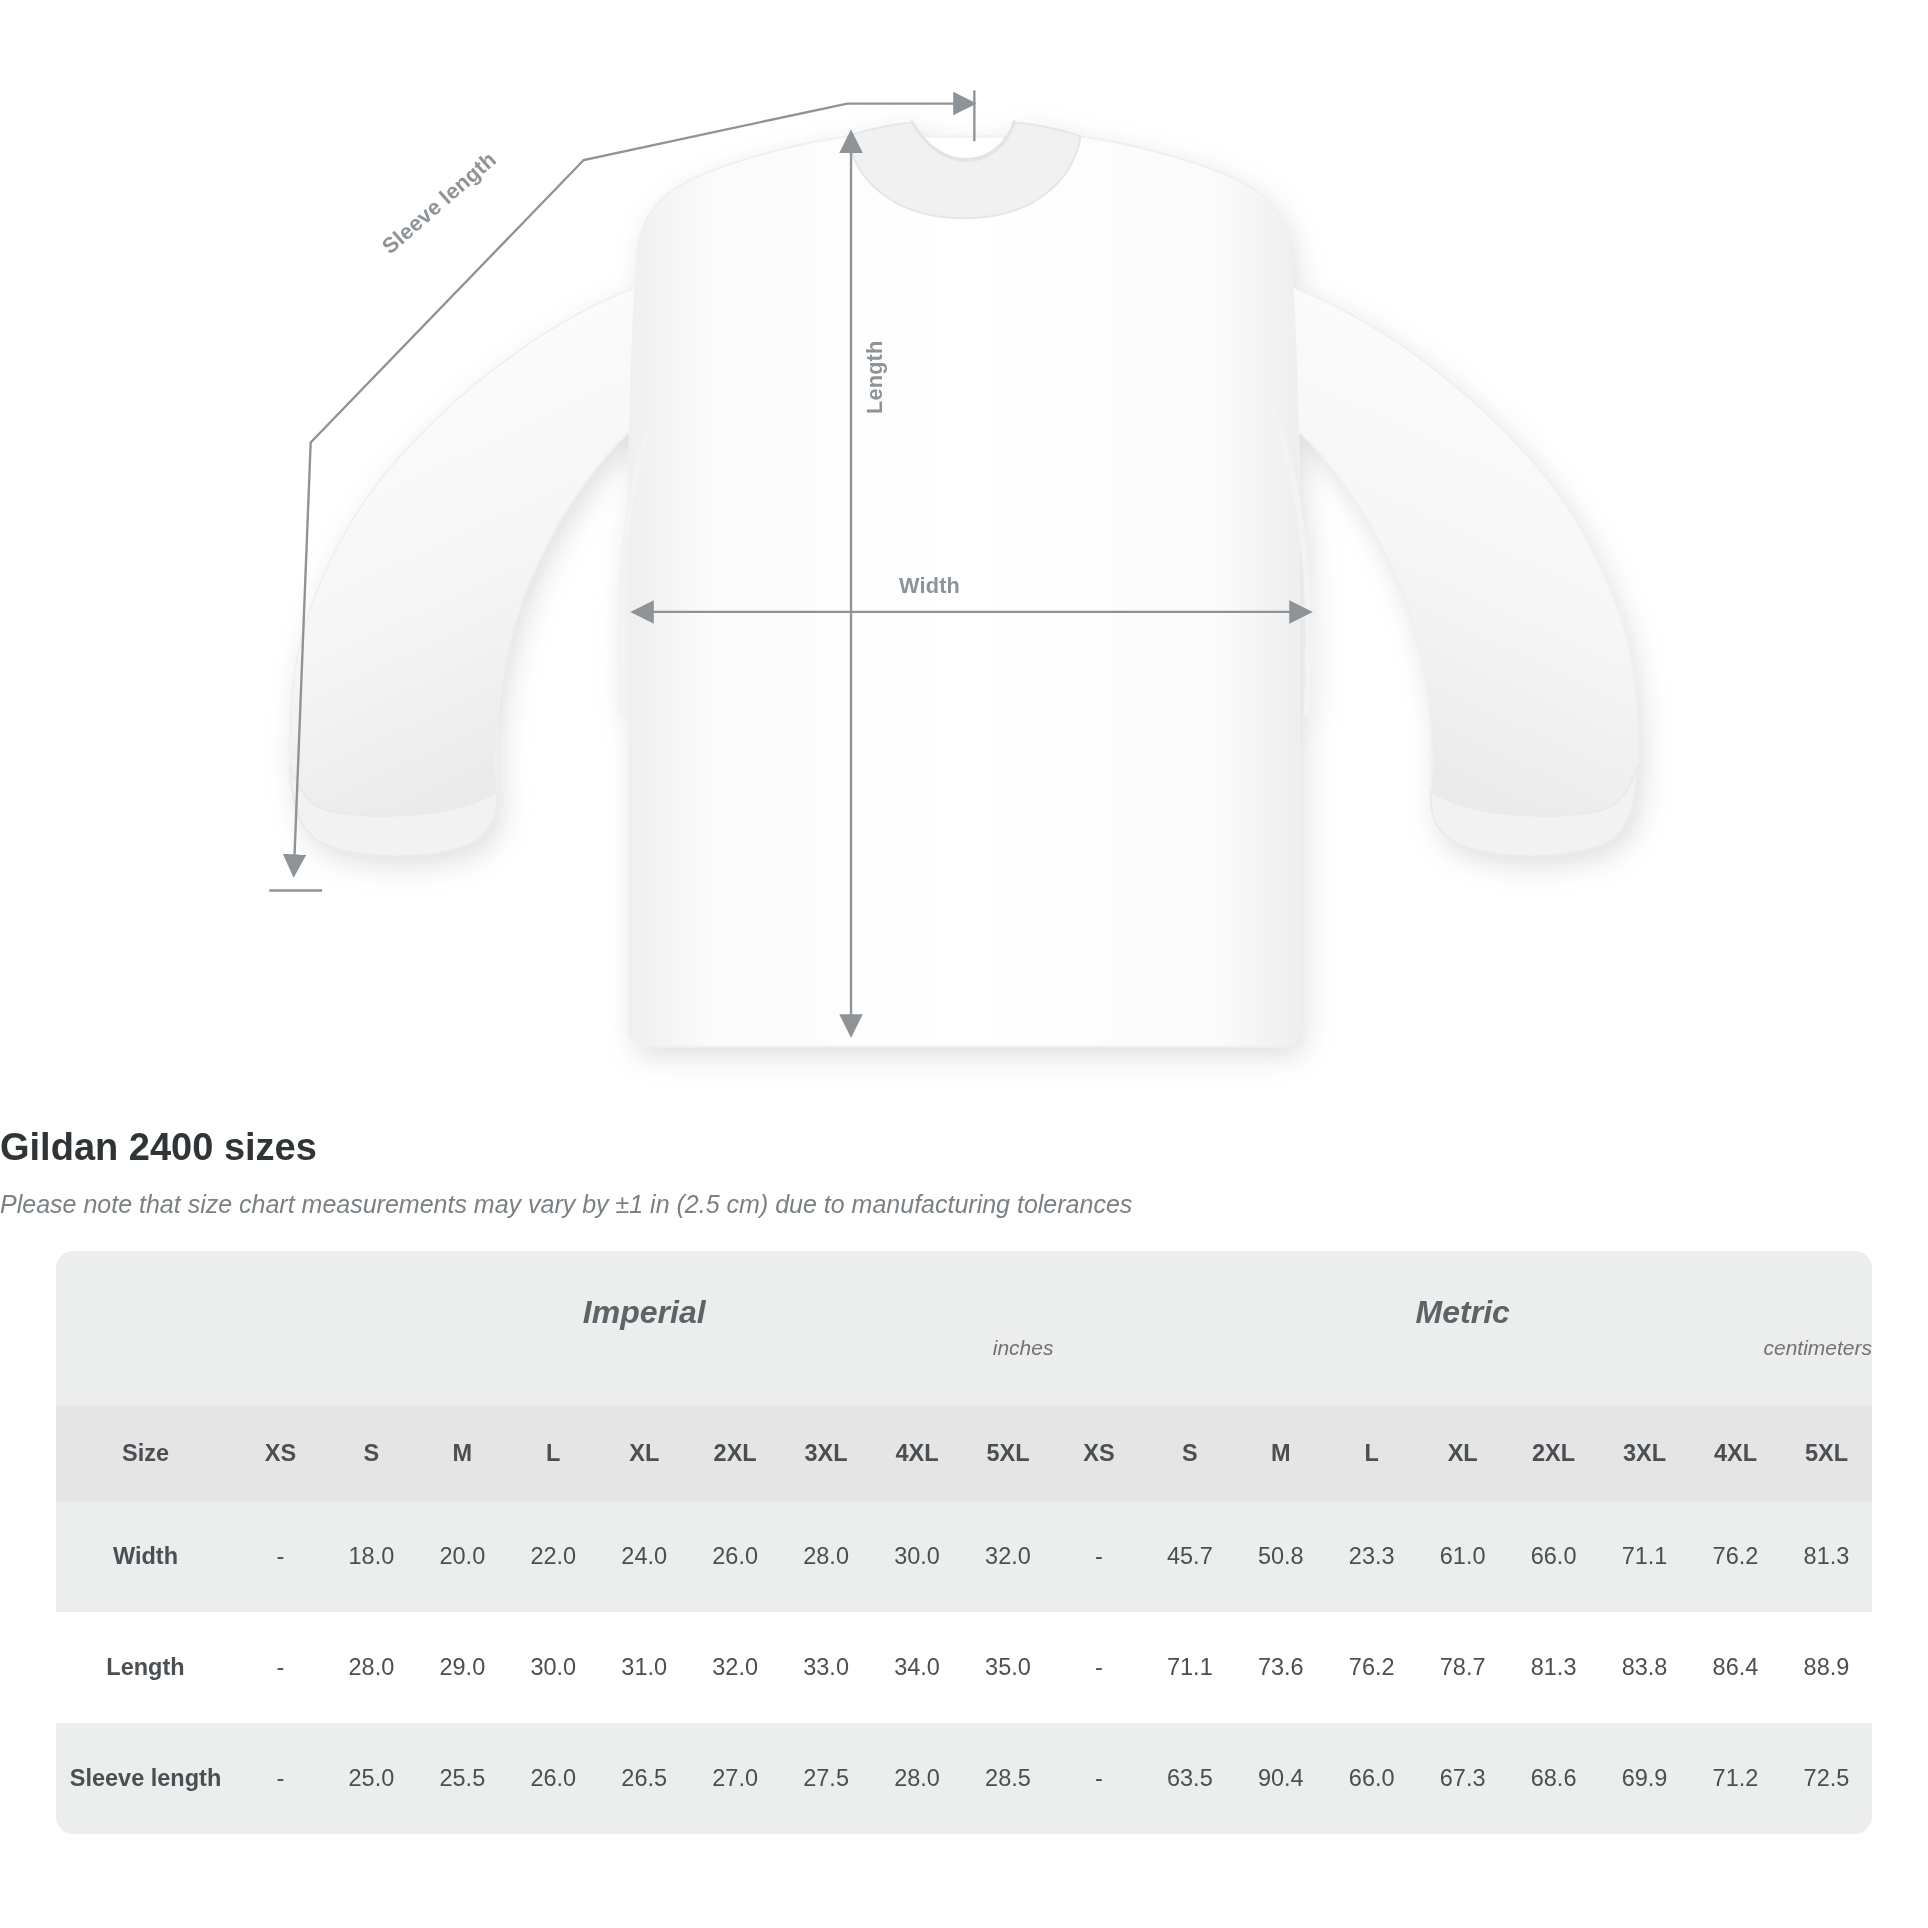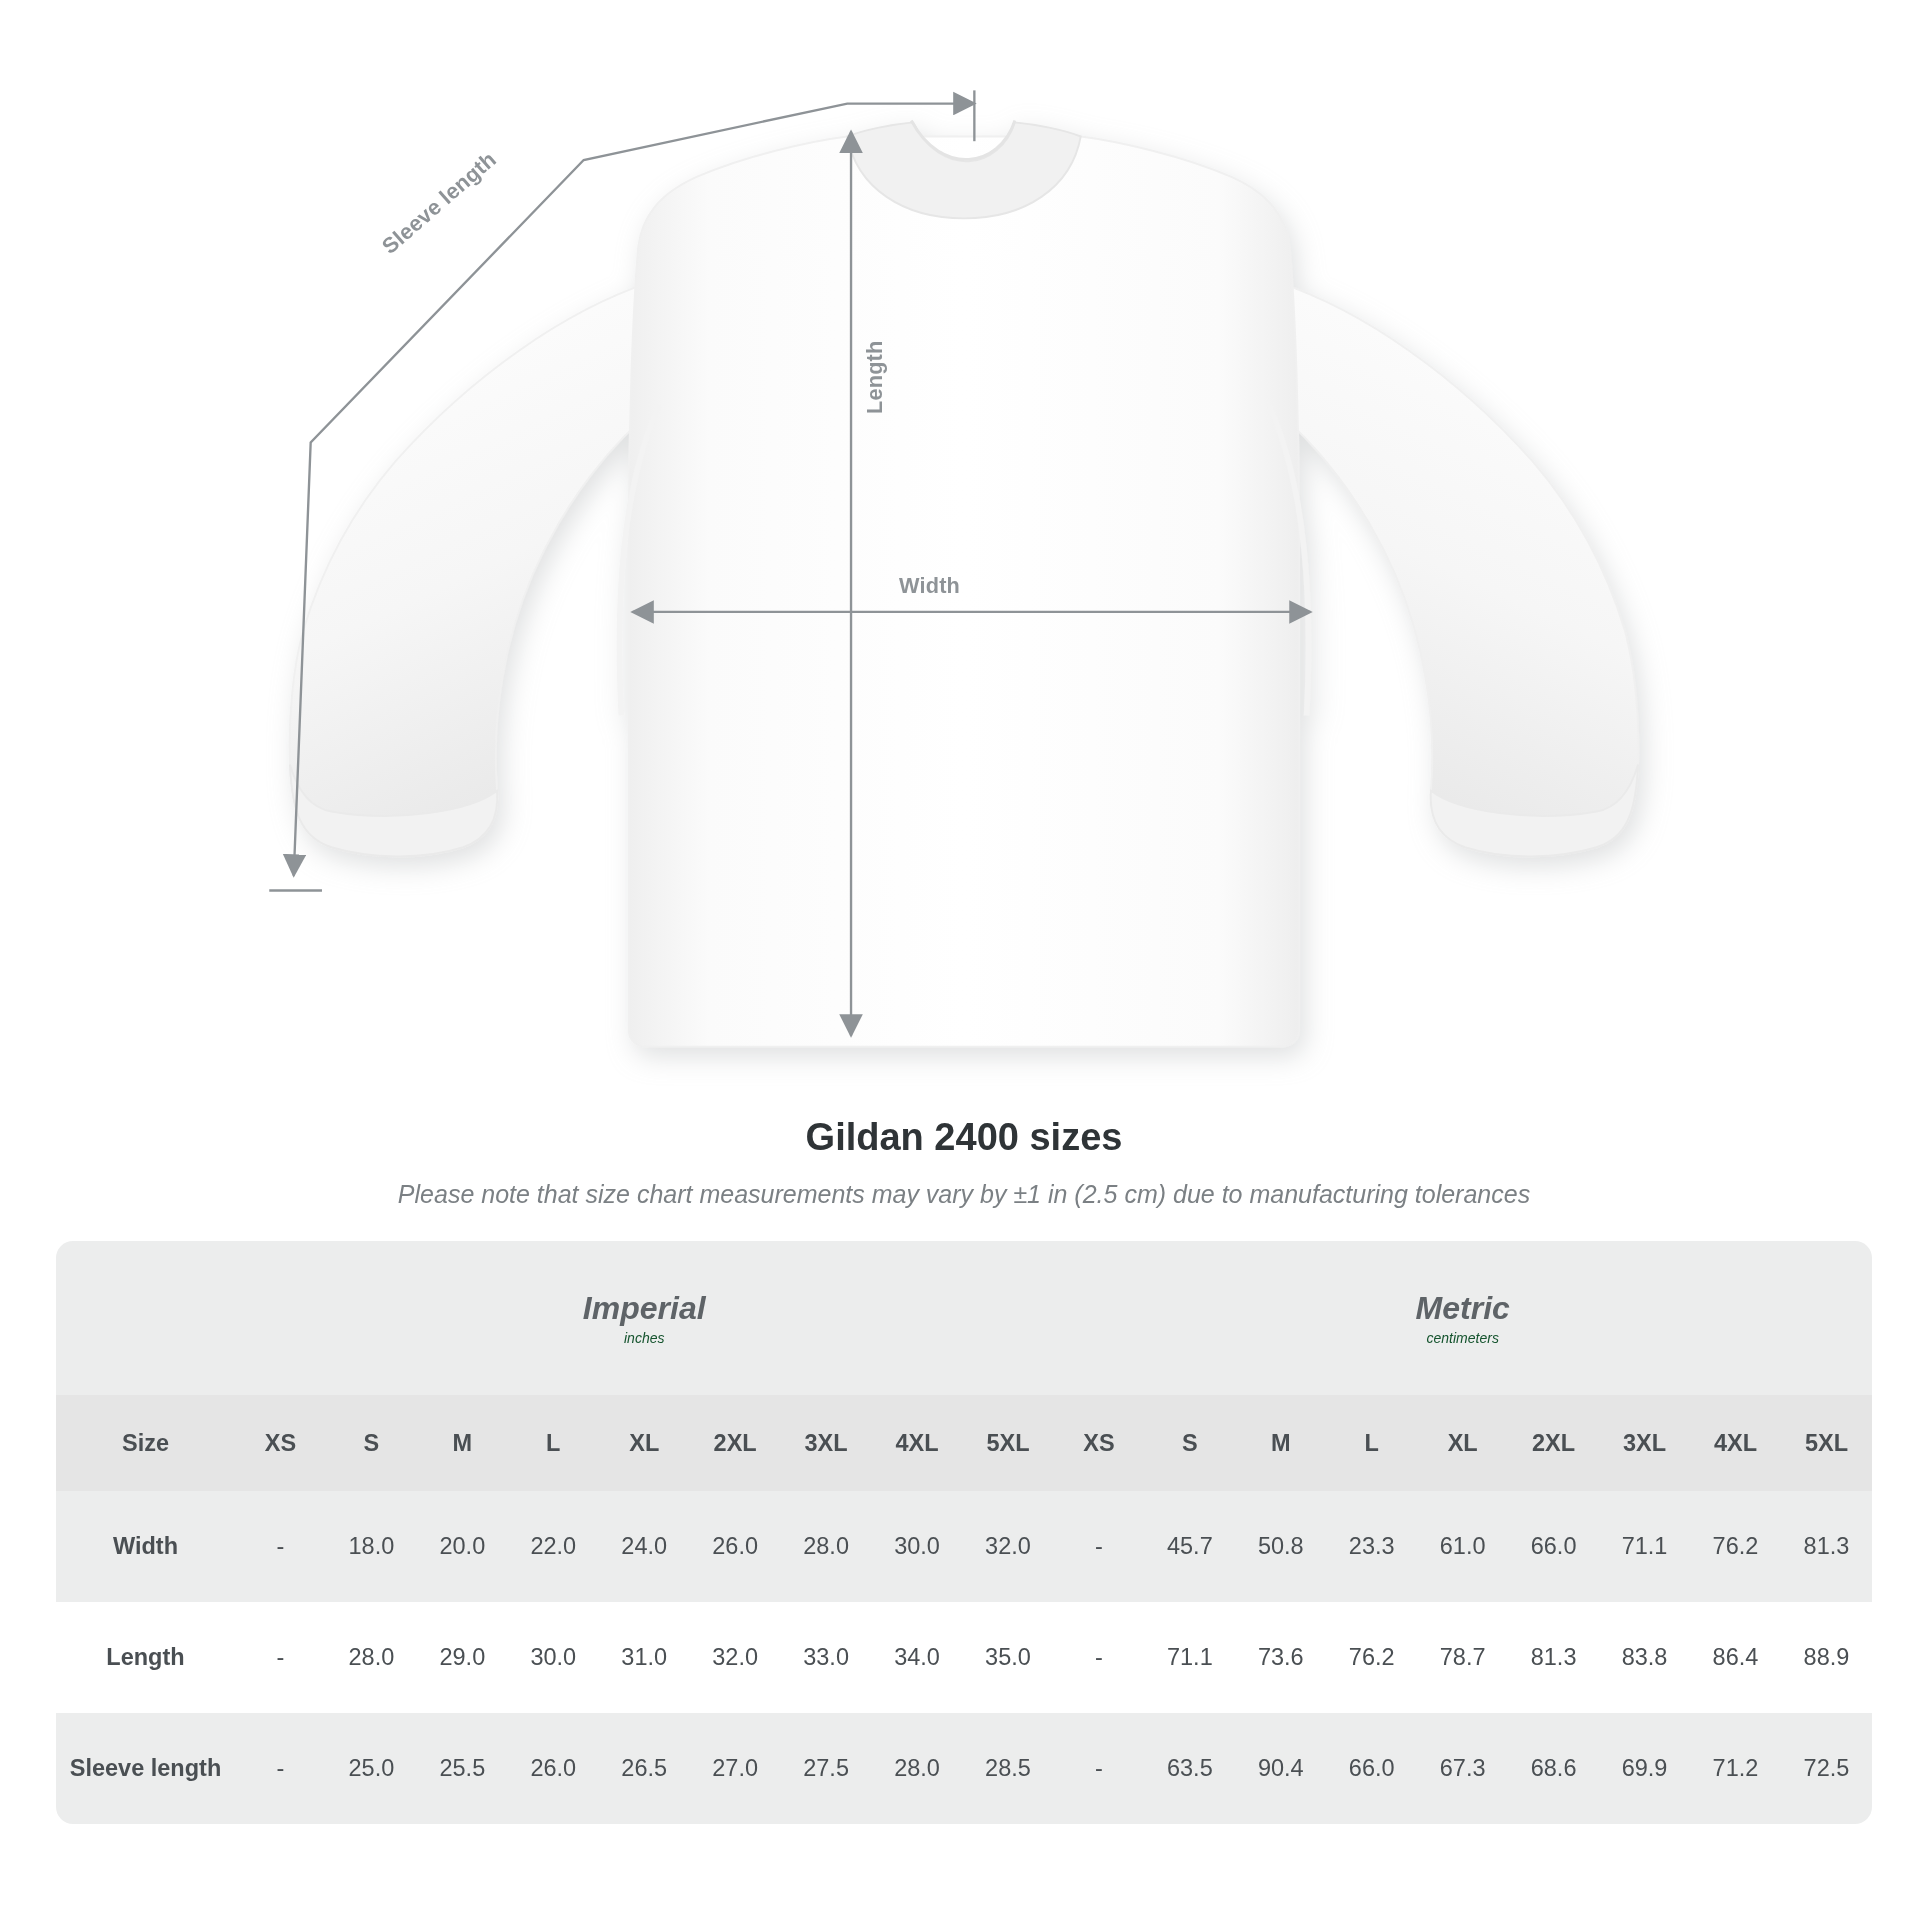--- a/index.html
+++ b/index.html
@@ -51,22 +51,22 @@
     transform: rotate(-90deg);
     transform-origin: left top;
   }
   #label-width {
     left: 899px;
     top: 573px;
   }
 
   
   .title-block {
-    text-align: center;
-    margin-top: 24px;
+    text-align: left;
+    margin-top: 34px;
   }
   .chart-title {
     font-size: 38px;
     font-weight: bold;
     color: #2f3437;
     margin: 0;
   }
   .chart-note {
     font-size: 25px;
     font-style: italic;
@@ -97,24 +97,25 @@
     vertical-align: middle;
   }
   .unit-name {
     font-size: 32px;
     font-style: italic;
     font-weight: bold;
     color: #5e6367;
     line-height: 1.25;
   }
   .unit-sub {
-    font-size: 14px;
+    font-size: 21px;
     font-style: italic;
-    color: #14532d;
+    color: #737373;
     line-height: 1.5;
+    text-align: right;
   }
   .head-row td {
     background: #e5e5e5;
     height: 96px;
     font-weight: bold;
     font-size: 24.5px;
     color: #4a4f53;
     vertical-align: middle;
   }
   .body-row td {

